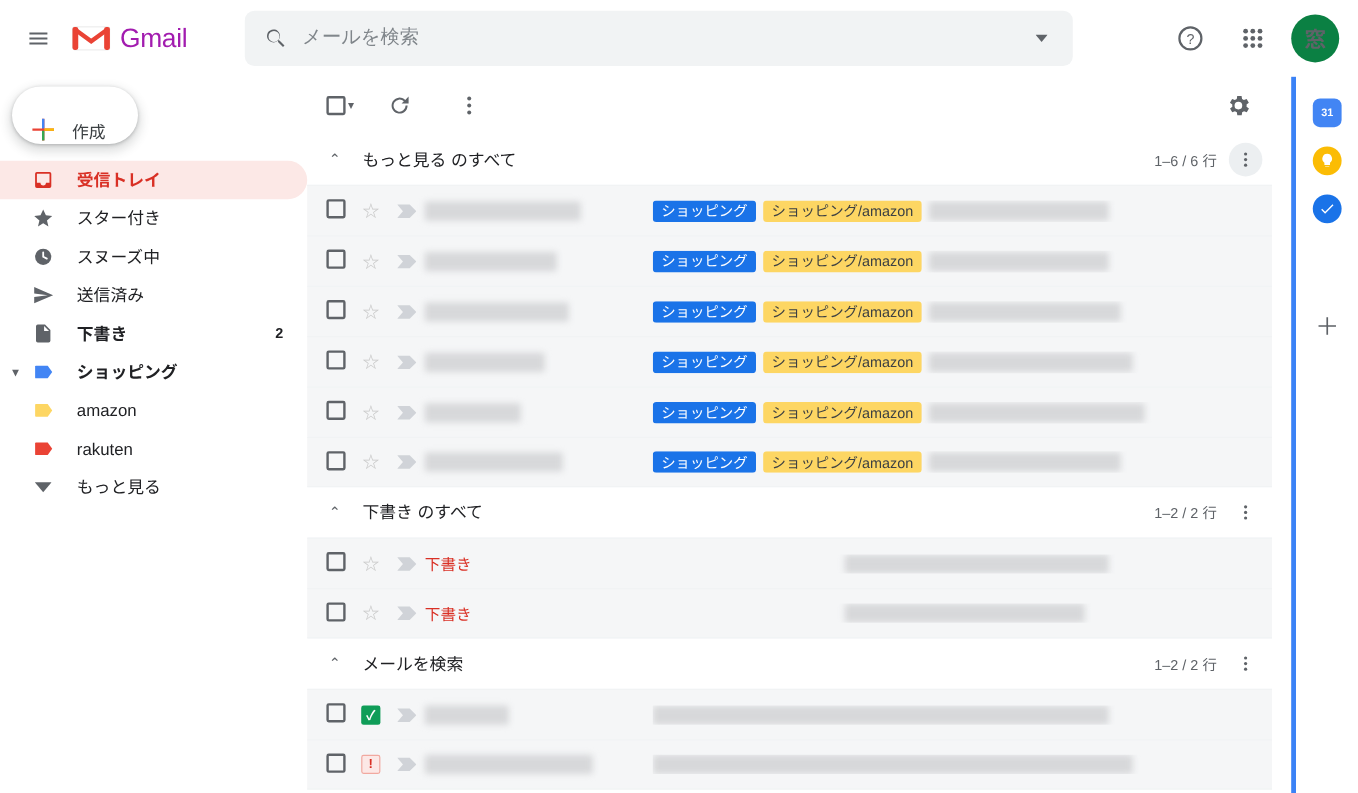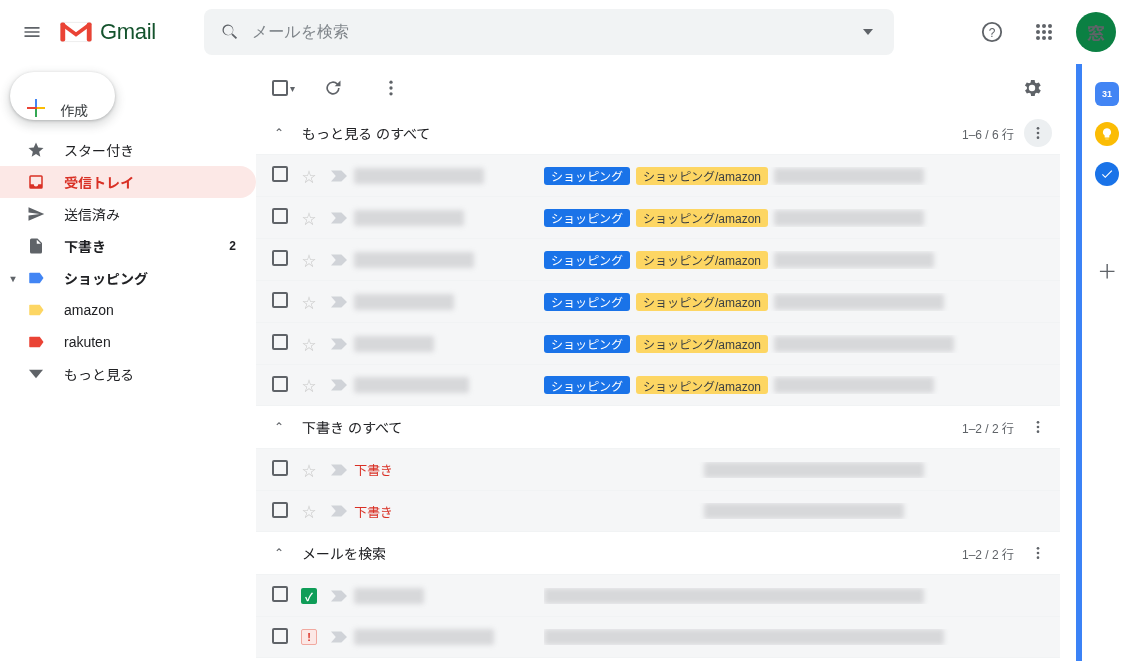--- a/index.html
+++ b/index.html
@@ -6,35 +6,35 @@
   html, body { margin:0; padding:0; height:100%; }
   body {
     font-family: "Arial","Helvetica Neue","Segoe UI","Noto Sans JP",sans-serif;
     font-size:14px; color:#202124; background:#fff; width:1132px; height:661px; overflow:hidden;
   }
   
   .header { height:64px; display:flex; align-items:center; padding:0 16px 0 8px; }
   .hamburger { width:48px; height:48px; display:flex; align-items:center; justify-content:center; border-radius:50%; cursor:pointer; }
   .brand { display:flex; align-items:center; margin-right:48px; padding-left:4px;}
   .brand-logo { width:32px; height:24px; margin-right:8px; }
-  .brand-text { font-size:22px; color:#14532d; letter-spacing:-0.3px;text-align:right; }
+  .brand-text { font-size:22px; color:#a21caf; letter-spacing:-0.3px;text-align:right; }
   .searchbar { flex:0 0 690px; height:46px; background:#f1f3f4; border-radius:8px; display:flex; align-items:center; padding:0 6px; }
   .searchbar .sicon { width:40px; display:flex; align-items:center; justify-content:center; color:#5f6368;}
   .searchbar input { flex:1; border:none; background:transparent; font-size:16px; color:#5f6368; outline:none; }
   .searchbar input::placeholder { color:#80868b; }
   .searchbar .caret { width:40px; display:flex; align-items:center; justify-content:center; color:#5f6368;}
   .hspacer { flex:1; }
   .hicons { display:flex; align-items:center; gap:12px; margin-left:20px;}
   .hicons>div { width:40px; height:40px; display:flex; align-items:center; justify-content:center; border-radius:50%; cursor:pointer; color:#5f6368; }
   .avatar { width:32px; height:32px; border-radius:50%; background:#0b8043; display:flex; align-items:center; justify-content:center; color:#fff; font-size:18px; font-weight:bold;}
   
   .body-row { display:flex; height:calc(661px - 64px); }
   .sidebar { width:256px; flex:0 0 256px; padding-top:8px; }
   .main { flex:1; min-width:0; padding-right:16px; }
-  .sidepanel { width:56px; flex:0 0 56px; border-left:6px solid #3b82f6; display:flex; flex-direction:column; align-items:center; padding-top:18px; gap:16px;}
+  .sidepanel { width:56px; flex:0 0 56px; border-left:4px solid #3b82f6; display:flex; flex-direction:column; align-items:center; padding-top:18px; gap:16px;}
   
   .compose { margin:0 0 14px 10px; height:48px; width:105px; border-radius:24px; box-shadow:0 1px 3px rgba(60,64,67,.3),0 4px 8px 3px rgba(60,64,67,.15); display:flex; align-items:flex-end; padding-left:14px; gap:12px; cursor:pointer; background:#fff;}
   .compose-plus { width:24px; height:24px; }
   .compose-label{ font-size:14px; color:#3c4043; }
   .nav-item { display:flex; align-items:center; height:32px; padding:0 12px 0 26px; border-radius:0 16px 16px 0; cursor:pointer; color:#202124; position:relative;}
   .nav-item.active { background:#fce8e6; font-weight:bold; color:#d93025; }
   .nav-item.active .nicn { color:#d93025; }
   .nav-item .nicn { width:20px; height:20px; color:#5f6368; margin-right:18px; display:flex; align-items:center; justify-content:center;}
   .nav-item.bold { font-weight:bold; }
   .nav-item .count { margin-left:auto; font-size:12px; color:#202124; font-weight:bold; padding-right:8px;}
@@ -143,35 +143,44 @@
     <div class="compose">
       <svg class="compose-plus" viewBox="0 0 24 24">
           <path d="M11 3h2v8h8v2h-8v8h-2v-8H3v-2h8z" fill="#ea4335"></path>
           <rect x="11" y="3" width="2" height="8" fill="#4285f4"></rect>
           <rect x="13" y="11" width="8" height="2" fill="#fbbc04"></rect>
           <rect x="11" y="13" width="2" height="8" fill="#34a853"></rect>
         </svg>
       <span class="compose-label">作成</span>
     </div>
 
+    <div class="nav-item active">
+      <span class="nicn">
+          <svg width="18" height="18" viewBox="0 0 24 24">
+            <path fill="currentColor" d="M19 3H5a2 2 0 0 0-2 2v14a2 2 0 0 0 2 2h14a2 2 0 0 0 2-2V5a2 2 0 0 0-2-2zm0 12h-4a3 3 0 0 1-6 0H5V5h14z"></path>
+          </svg>
+        </span>
+      <span>受信トレイ</span>
+    </div>
     <div class="nav-item">
       <span class="nicn">
           <svg width="18" height="18" viewBox="0 0 24 24">
             <path fill="currentColor" d="M12 17.3 6.2 21l1.6-6.8L2 9.2l7-.6L12 2l3 6.6 7 .6-5.8 5 1.6 6.8z"></path>
           </svg>
         </span>
       <span>スター付き</span>
     </div>
-    <div class="nav-item active">
-      <span class="nicn">
-          <svg width="18" height="18" viewBox="0 0 24 24">
-            <path fill="currentColor" d="M19 3H5a2 2 0 0 0-2 2v14a2 2 0 0 0 2 2h14a2 2 0 0 0 2-2V5a2 2 0 0 0-2-2zm0 12h-4a3 3 0 0 1-6 0H5V5h14z"></path>
-          </svg>
-        </span>
-      <span>受信トレイ</span>
+    <div class="nav-item">
+      <span class="nicn">
+          <svg width="18" height="18" viewBox="0 0 24 24">
+            <circle cx="12" cy="12" r="9" fill="currentColor"></circle>
+            <path d="M12 7v5l4 2" stroke="#fff" stroke-width="2" fill="none" stroke-linecap="round"></path>
+          </svg>
+        </span>
+      <span>スヌーズ中</span>
     </div>
     <div class="nav-item">
       <span class="nicn">
           <svg width="18" height="18" viewBox="0 0 24 24">
             <path fill="currentColor" d="M2 21l21-9L2 3v7l15 2-15 2z"></path>
           </svg>
         </span>
       <span>送信済み</span>
     </div>
     <div class="nav-item bold">

